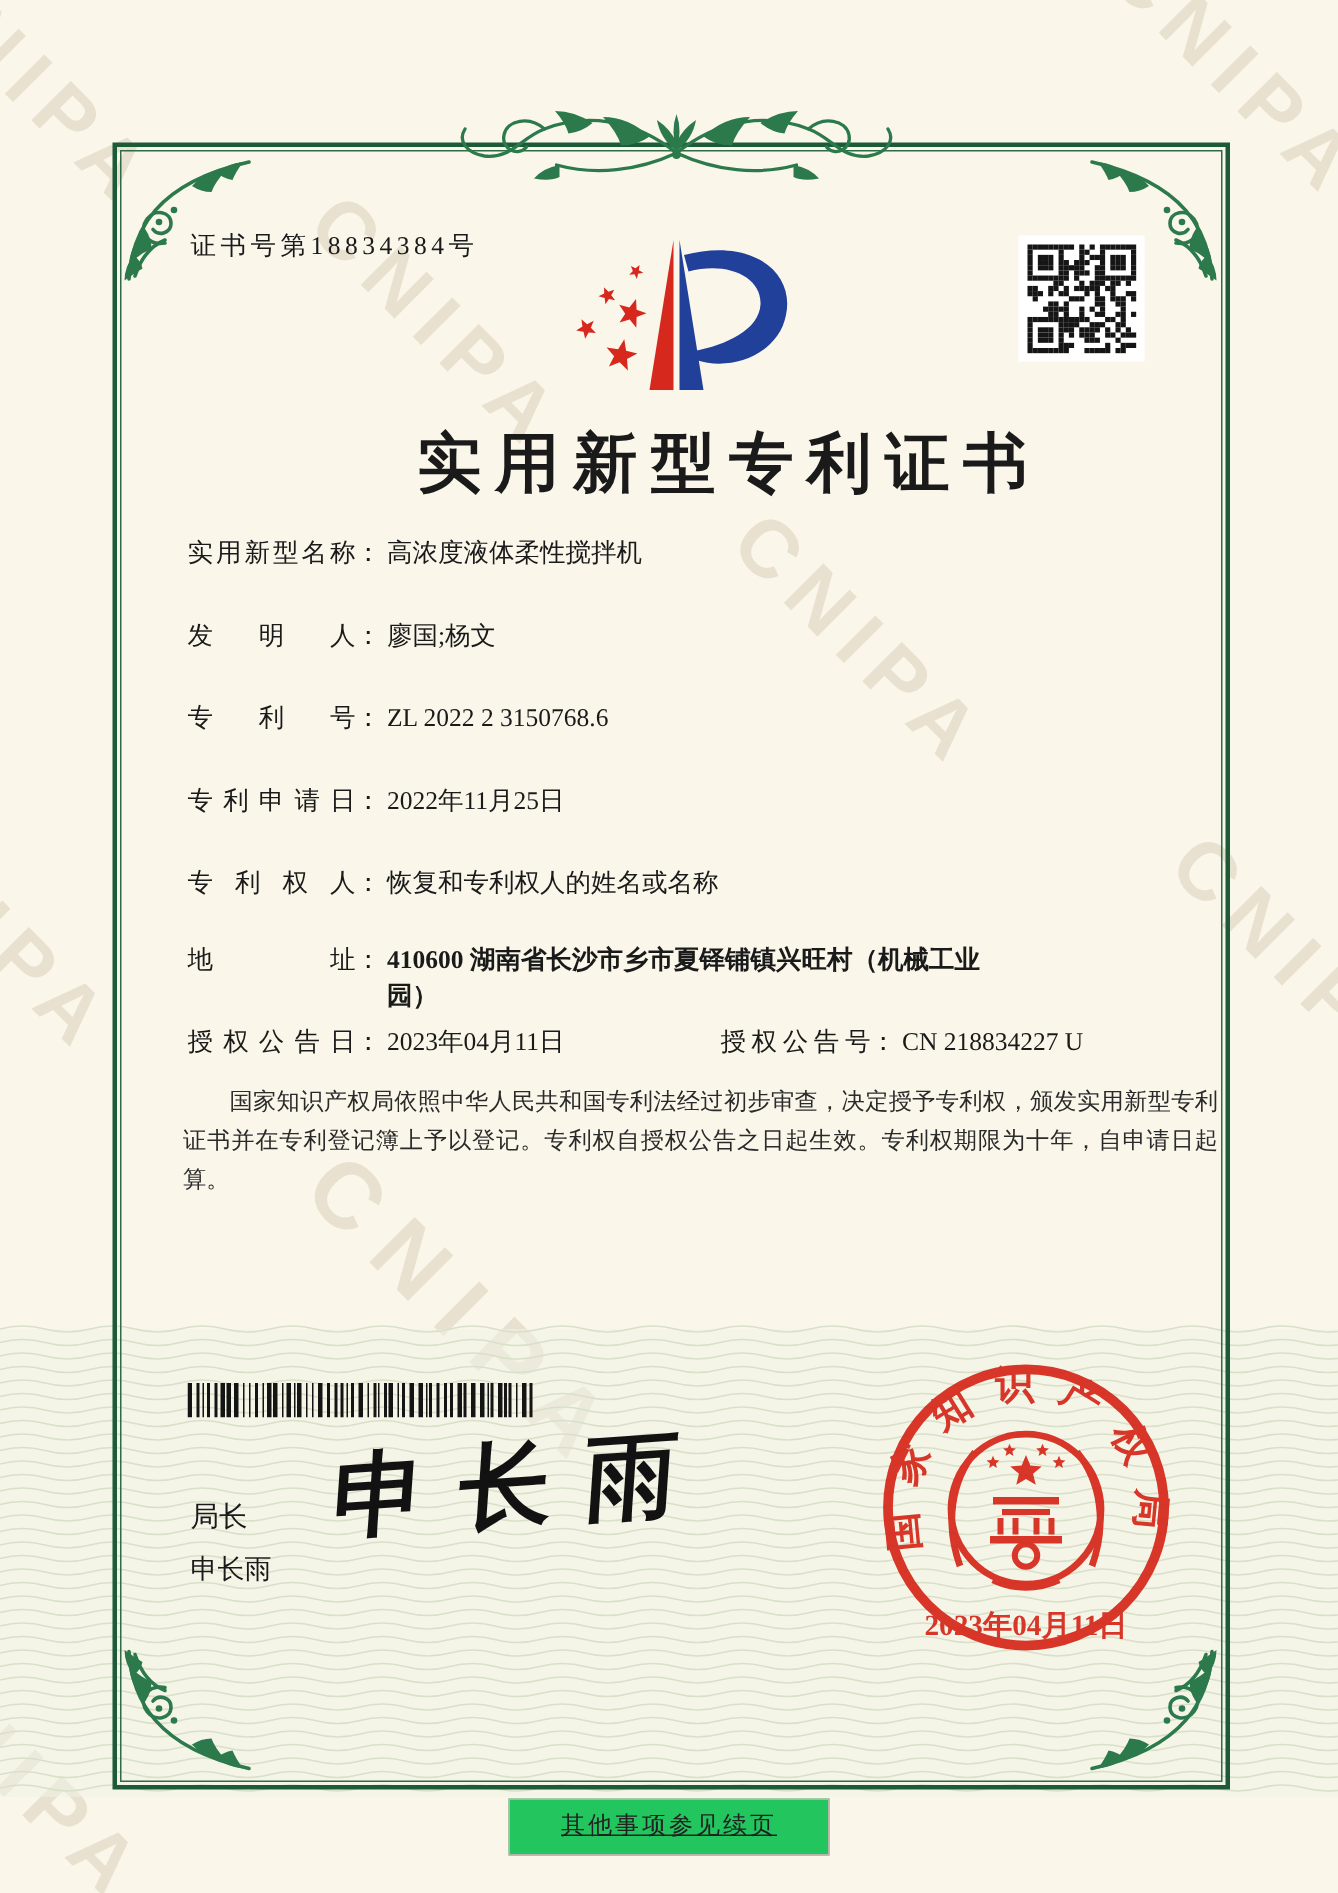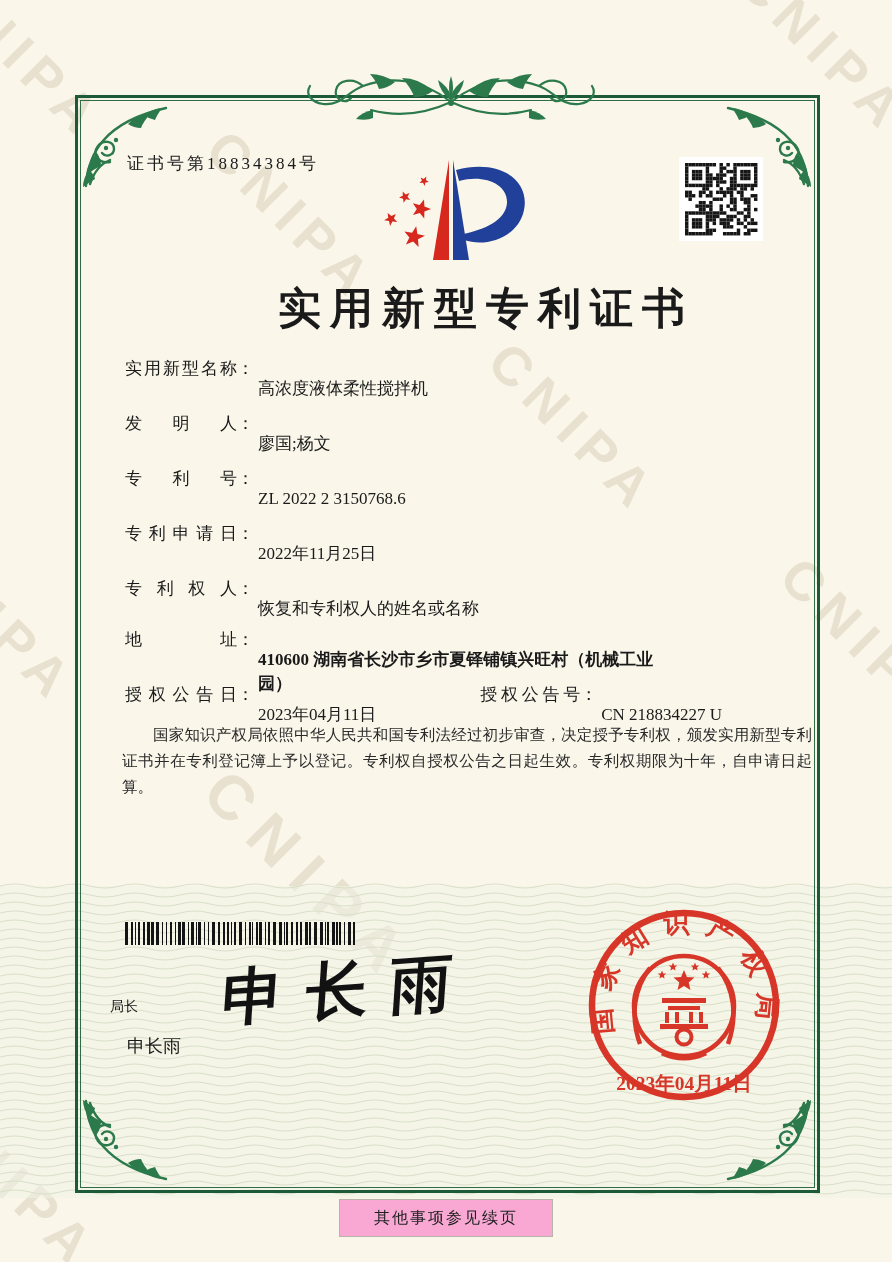--- a/index.html
+++ b/index.html
@@ -24,35 +24,35 @@
   
   .cert-no{position:absolute;left:127px;top:152px;font-size:17px;letter-spacing:3px;text-align:right;}
   .title{
     position:absolute;left:75px;top:280px;width:822px;text-align:center;
     font-size:43px;font-weight:bold;letter-spacing:9px;
   }
   .field-row{position:absolute;left:125px;font-size:17px;line-height:24px;white-space:nowrap;}
   .flabel{display:inline-flex;justify-content:space-between;width:112px;vertical-align:top;}
   .flabel2{display:inline-flex;justify-content:space-between;width:100px;vertical-align:top;}
   .fcolon{display:inline-block;vertical-align:top;margin-right:4px;}
-  .fvalue{display:inline-block;vertical-align:top;margin-top:20px;}
+  .fvalue{display:inline-block;vertical-align:top;}
   .fvalue.wrap{white-space:normal;width:428px;font-weight:bold;}
   .paras{position:absolute;left:102px;top:722px;width:690px;font-size:15.5px;line-height:26px;color:#2a2a2a;margin-left:20px;}
   .paras p{margin:0 0 12px 0;text-indent:2em;text-align:justify;}
-  .sig-title{position:absolute;left:110px;top:998px;font-size:14px;}
+  .sig-title{position:absolute;left:127px;top:998px;font-size:19px;}
   .sig-name{position:absolute;left:127px;top:1034px;font-size:18px;}
   .signature{
     position:absolute;left:222px;top:948px;font-size:62px;font-weight:600;
     letter-spacing:22px;color:#121212;transform:rotate(-4deg) skewX(-8deg);white-space:nowrap;
   }
   .page-num{position:absolute;left:75px;top:1136px;width:742px;text-align:center;font-size:15px;letter-spacing:1px;}
   .footer-box{
     position:absolute;left:339px;top:1199px;width:214px;height:38px;
-    background:#f9a8d4;border:1px solid #b8b4aa;box-sizing:border-box;
-    text-align:center;line-height:36px;font-size:16px;letter-spacing:2px;color:#222;
+    background:#22c55e;border:1px solid #b8b4aa;box-sizing:border-box;
+    text-align:center;line-height:36px;font-size:16px;letter-spacing:2px;color:#222;text-decoration:underline;
   }
   .qr-box{position:absolute;left:679px;top:157px;width:84px;height:84px;background:#ffffff;}
   .barcode{position:absolute;left:125px;top:922px;}
   .seal{position:absolute;left:578px;top:906px;opacity:.93;}
   .waves{position:absolute;left:0;top:880px;pointer-events:none;}
   .wave-tint{position:absolute;left:0;top:886px;width:892px;height:312px;background:#eef2e3;opacity:.55;}
 </style>
 </head>
 <body>
 

